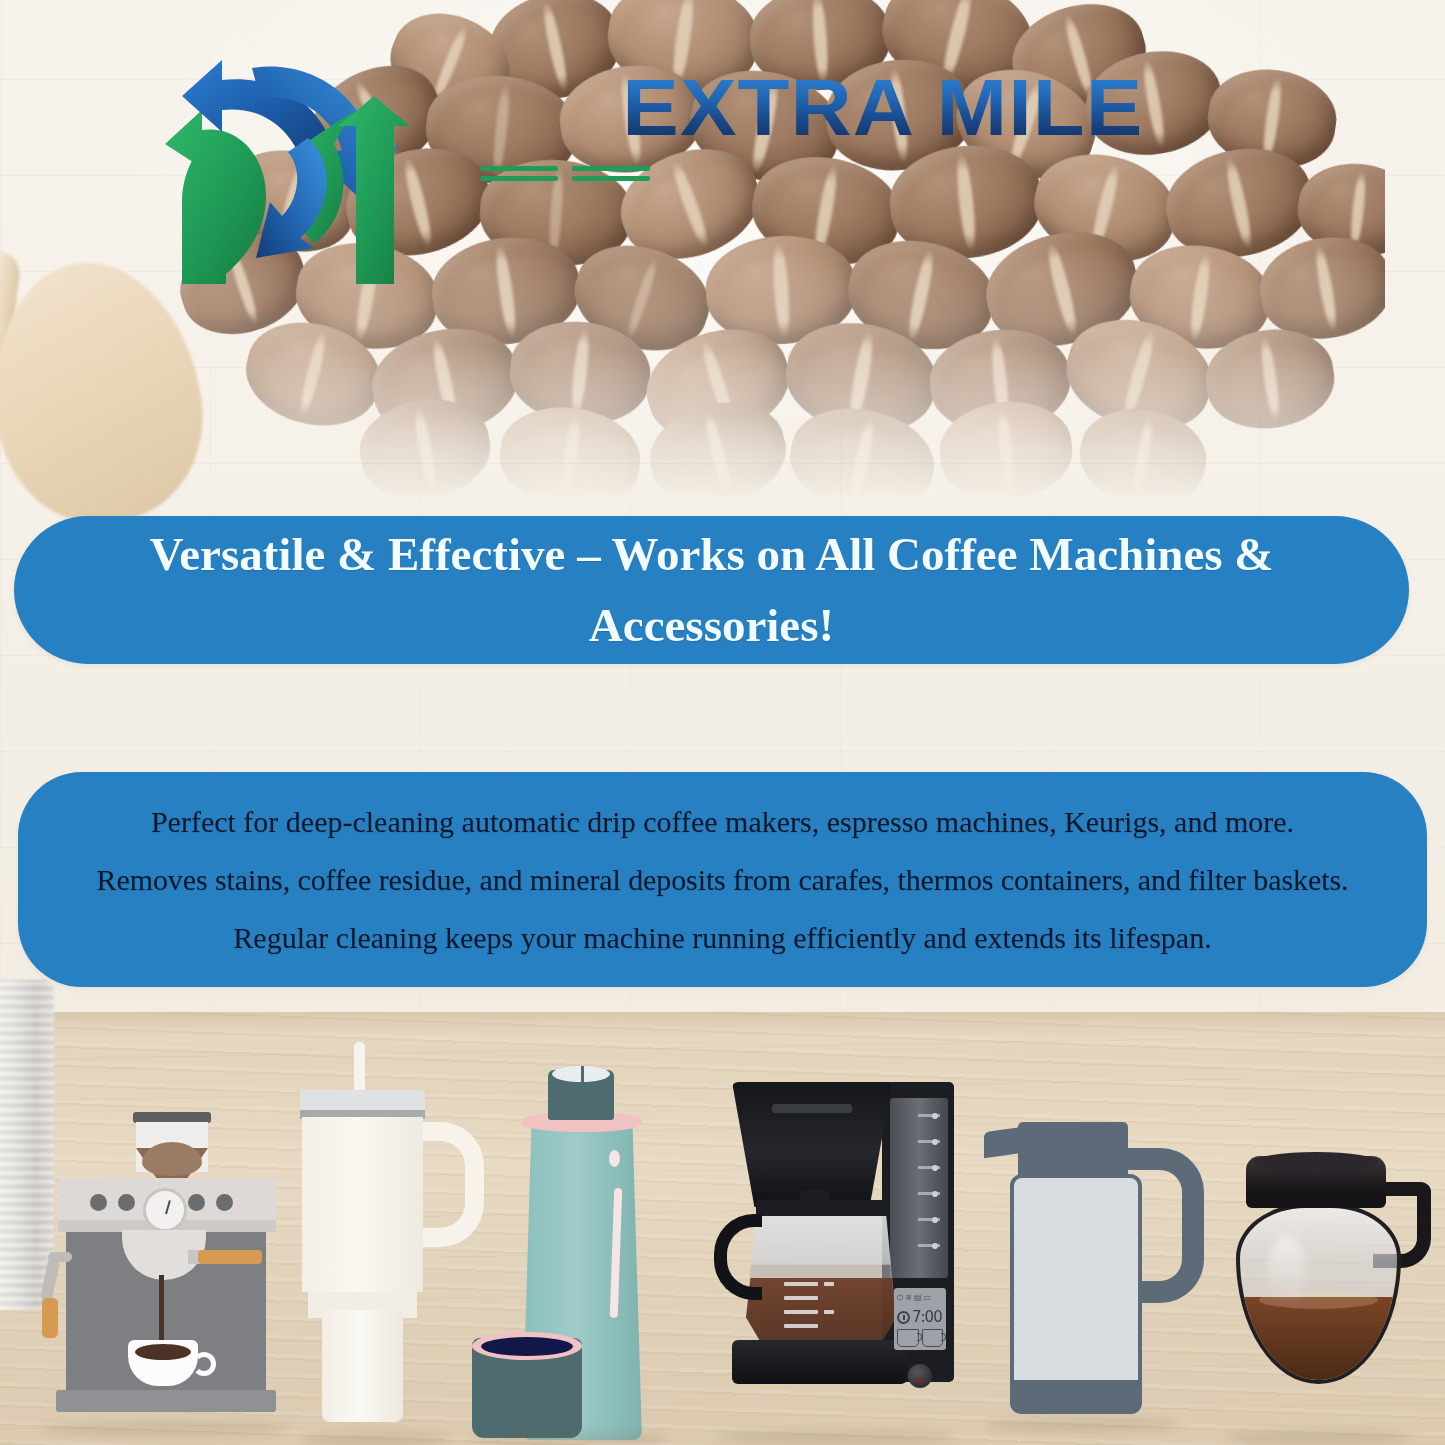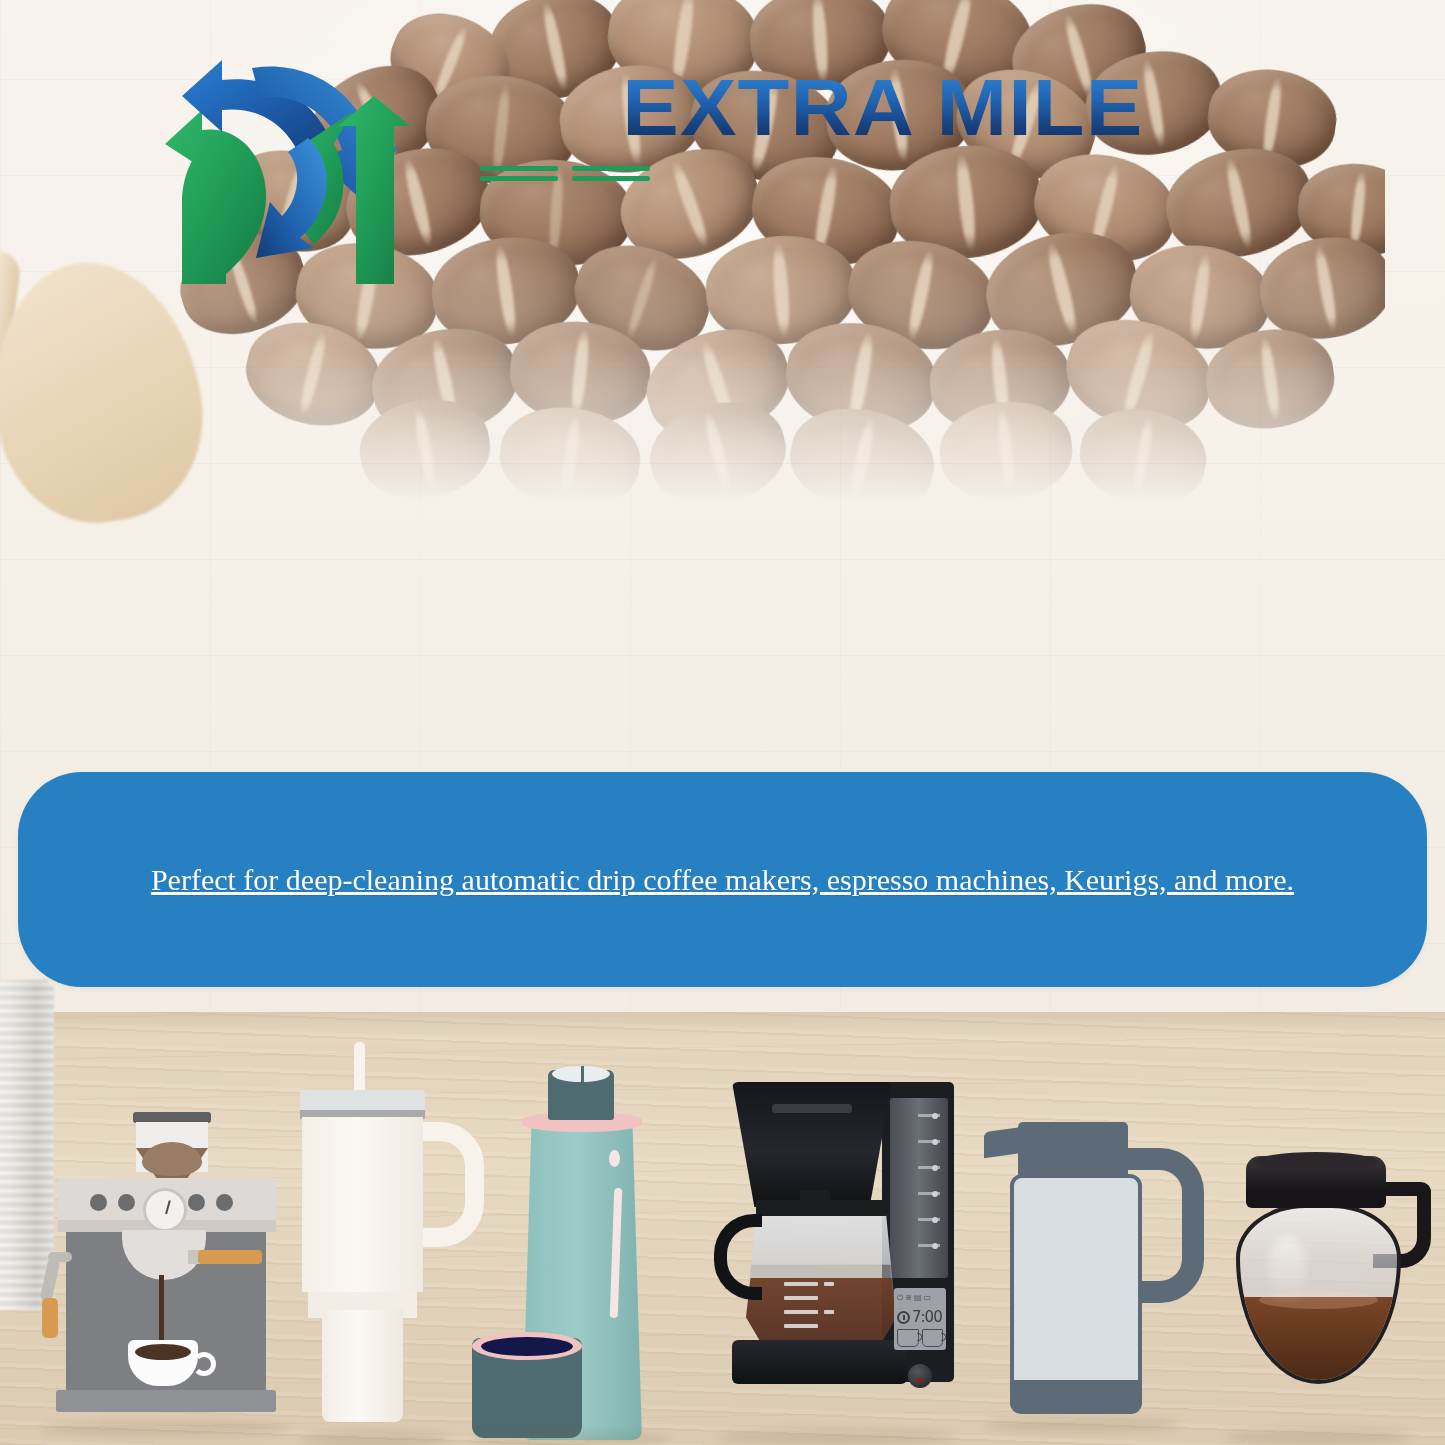--- a/index.html
+++ b/index.html
@@ -142,25 +142,24 @@
   }
   .body-banner{
     position:absolute; left:18px; top:772px; width:1409px; height:215px;
     background:#2680c2; border-radius:64px;
     display:flex; flex-direction:column; align-items:center; justify-content:center;
     gap:0px;
     box-shadow:0 2px 6px rgba(0,0,0,.05);
   }
   .body-line{
     font-family:"Liberation Serif", serif;
-    font-size:30px; line-height:1; color:#ffffff;
+    font-size:30px; line-height:1; color:#0f172a;
     text-align:center; white-space:nowrap;
     text-shadow:0 1px 1px rgba(20,70,110,.18);
     padding:14px 0;
-    text-decoration:underline;
   }
   .body-line.wide{ font-size:30px; letter-spacing:-.1px; }
 
   
   .products{ position:absolute; left:0; top:1060px; width:1445px; height:385px; }
 
   
   .espresso{ position:absolute; left:48px; top:52px; width:240px; height:330px; }
   .esp-hopper-lid{ position:absolute; left:85px; top:0px; width:78px; height:11px; background:#5e5f61; border-radius:3px; }
   .esp-hopper{ position:absolute; left:88px; top:10px; width:72px; height:50px; background:#efeeec; }
@@ -397,23 +396,28 @@
     </div>
     <div class="logo-text">
       <div class="logo-extramile">EXTRA MILE</div>
       <div class="logo-sub">
         <span class="logo-dash"></span>
         <span class="logo-dash"></span>
       </div>
     </div>
   </div>
 
+  <div class="headline-banner">
+    <div class="headline-text">Versatile &amp; Effective – Works on All Coffee Machines &amp; Accessories!</div>
+  </div>
 
   <div class="body-banner">
     <div class="body-line">Perfect for deep-cleaning automatic drip coffee makers, espresso machines, Keurigs, and more.</div>
+    <div class="body-line wide">Removes stains, coffee residue, and mineral deposits from carafes, thermos containers, and filter baskets.</div>
+    <div class="body-line">Regular cleaning keeps your machine running efficiently and extends its lifespan.</div>
   </div>
 
   <div class="counter"></div>
   <div class="counter-edge"></div>
   <div class="canister"></div>
 
   <div class="products">
 
     <div class="espresso">
       <div class="esp-hopper-lid"></div>

